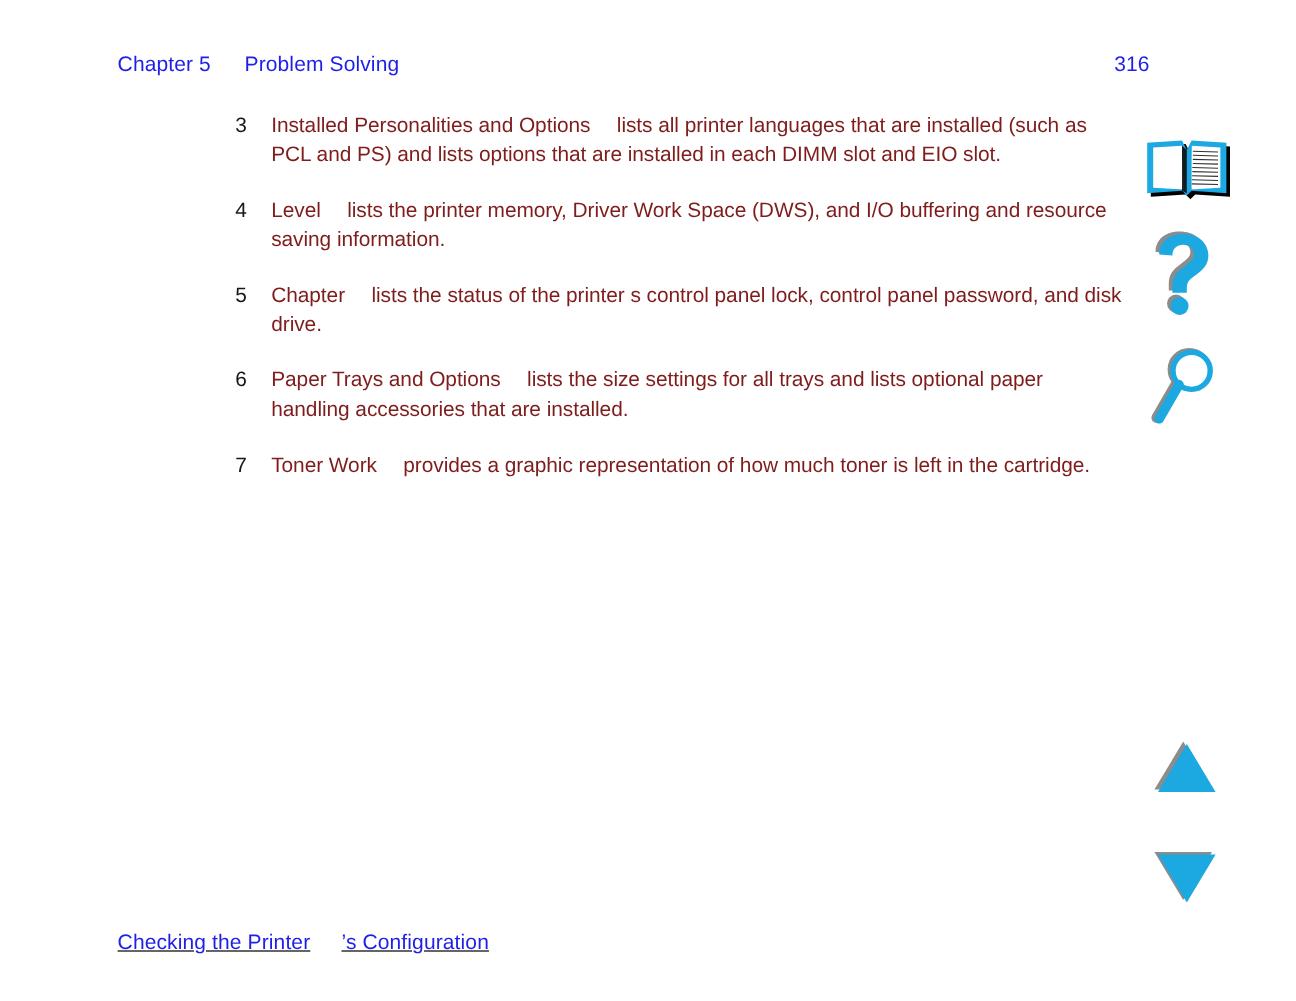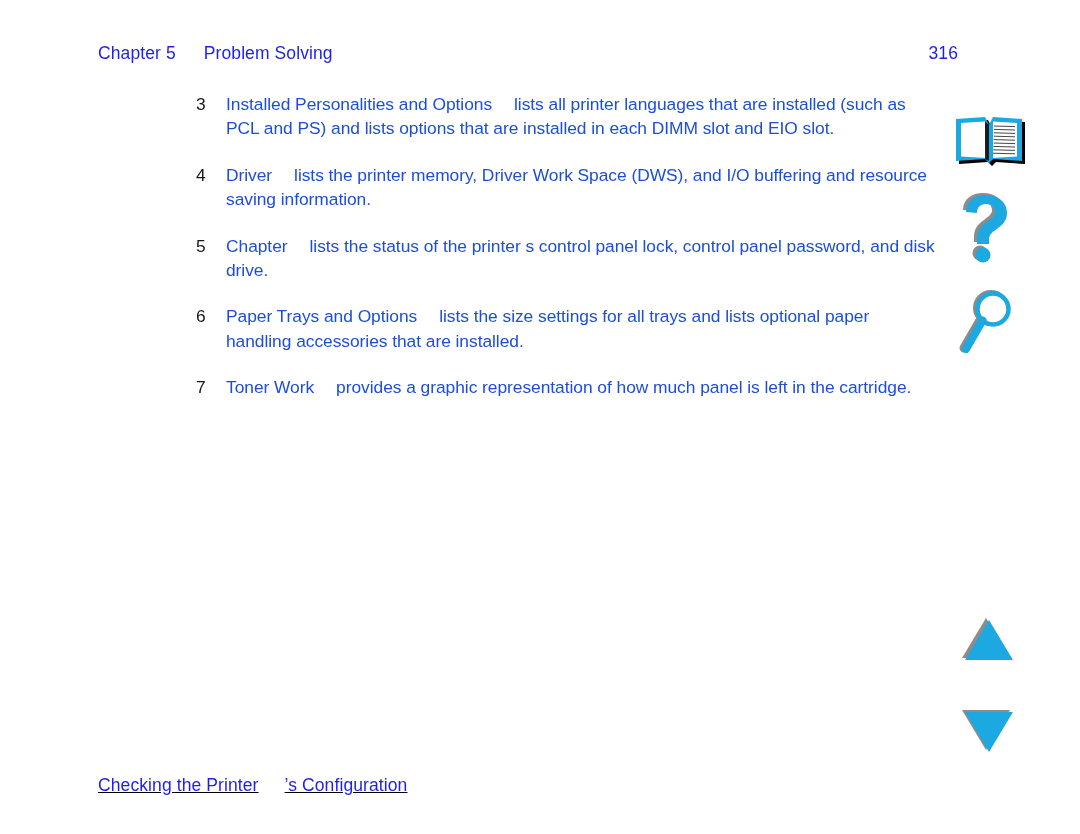--- a/index.html
+++ b/index.html
@@ -72,21 +72,21 @@
   .item-number {
     width: 30px;
     flex: 0 0 30px;
     color: #171717;
     font-size: 17.4px;
     line-height: 24.4px;
     font-family: "Liberation Sans", sans-serif;
   }
   .item-text {
     flex: 1 1 auto;
-    color: #1d4ed8;
+    color: #7f1d1d;
     font-size: 17.4px;
     line-height: 24.4px;
     font-family: "Liberation Sans", sans-serif;
     letter-spacing: -0.05px;
     white-space: pre-wrap;
   }
   .item-text .gap-dash { display: inline-block; width: 22px; }
 
   
   .footer {
@@ -138,36 +138,36 @@
 
   <div class="content">
 
     <div class="list-item">
       <span class="item-number">3</span>
       <span class="item-text"><span>Installed Personalities and Options</span><span class="gap-dash"></span><span>lists all printer languages that are installed (such as PCL and PS) and lists options that are installed in each DIMM slot and EIO slot.</span></span>
     </div>
 
     <div class="list-item">
       <span class="item-number">4</span>
-      <span class="item-text"><span>Driver</span><span class="gap-dash"></span><span>lists the printer memory, Driver Work Space (DWS), and I/O buffering and resource saving information.</span></span>
+      <span class="item-text"><span>Level</span><span class="gap-dash"></span><span>lists the printer memory, Driver Work Space (DWS), and I/O buffering and resource saving information.</span></span>
     </div>
 
     <div class="list-item">
       <span class="item-number">5</span>
       <span class="item-text"><span>Chapter</span><span class="gap-dash"></span><span>lists the status of the printer s control panel lock, control panel password, and disk drive.</span></span>
     </div>
 
     <div class="list-item">
       <span class="item-number">6</span>
       <span class="item-text"><span>Paper Trays and Options</span><span class="gap-dash"></span><span>lists the size settings for all trays and lists optional paper handling accessories that are installed.</span></span>
     </div>
 
     <div class="list-item">
       <span class="item-number">7</span>
-      <span class="item-text"><span>Toner Work</span><span class="gap-dash"></span><span>provides a graphic representation of how much panel is left in the cartridge.</span></span>
+      <span class="item-text"><span>Toner Work</span><span class="gap-dash"></span><span>provides a graphic representation of how much toner is left in the cartridge.</span></span>
     </div>
 
   </div>
 
   <div class="footer">
     <span class="footer-text-a">Checking the Printer</span><span class="gap-apos"></span><span class="footer-text-b">’s Configuration</span>
   </div>
 
   <div class="icon-rail">
 

